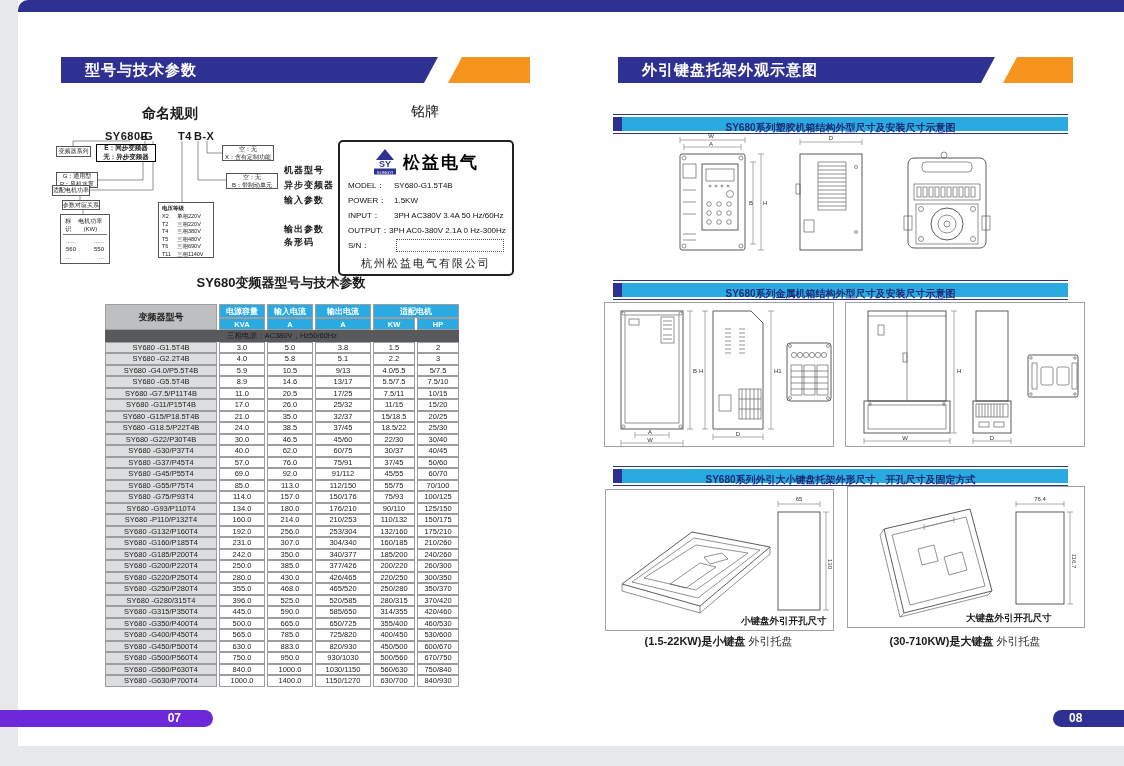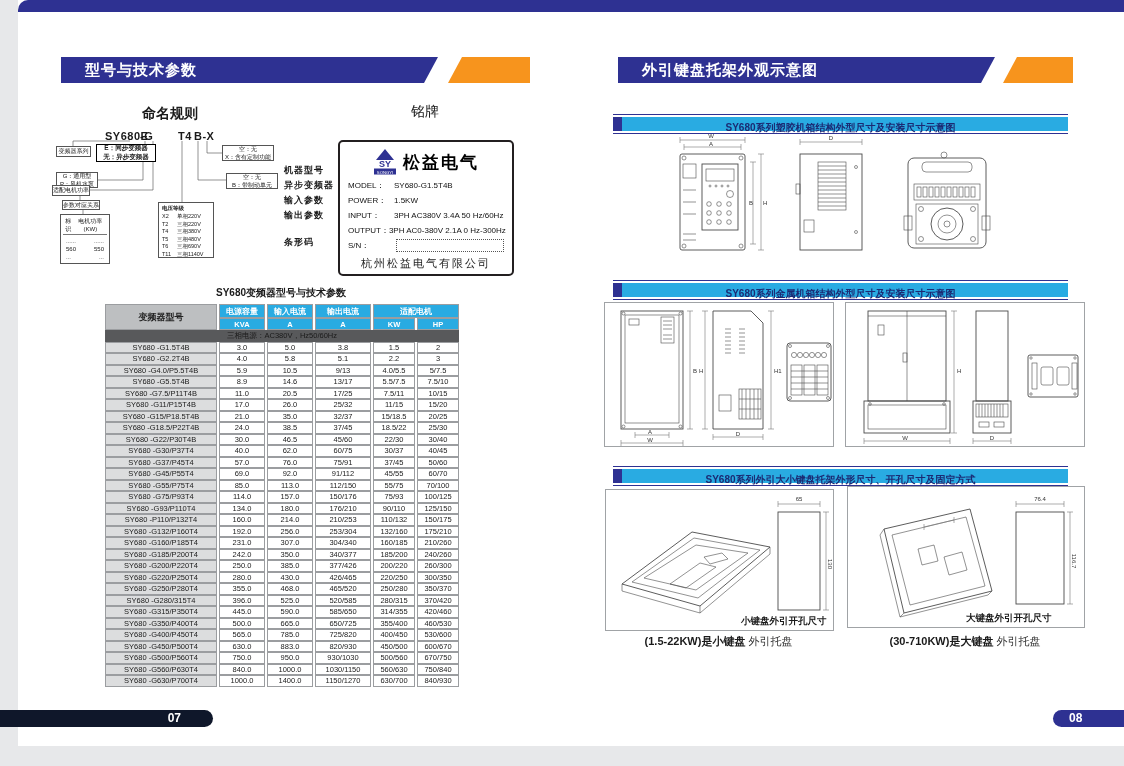--- a/index.html
+++ b/index.html
@@ -50,33 +50,33 @@
   .np-outside{position:absolute;left:284px;width:50px;font-size:9px;font-weight:bold;letter-spacing:1px;}
   .plate{position:absolute;left:338px;top:140px;width:176px;height:136px;border:2px solid #231F20;border-radius:5px;background:#fff;box-sizing:border-box;padding:4px 8px 2px 8px;}
   .plate-logo-row{display:flex;align-items:center;justify-content:center;gap:6px;height:32px;}
   .plate-brand{font-size:17px;font-weight:bold;letter-spacing:2px;color:#000;}
   .plate-row{display:flex;align-items:center;height:15px;font-family:Liberation Sans, sans-serif;font-size:8px;color:#111;white-space:nowrap;}
   .plate-row .lbl{width:46px;display:inline-block;}
   .sn-box{display:inline-block;width:106px;height:11px;border:1px dotted #555;margin-left:2px;}
   .plate-company{text-align:center;font-size:11px;font-weight:normal;letter-spacing:2px;margin-top:3px;}
 
   
-  .tbl-title{position:absolute;left:103px;top:286px;width:356px;text-align:center;font-size:10px;font-weight:bold;}
+  .tbl-title{position:absolute;left:103px;top:274px;width:356px;text-align:center;font-size:13px;font-weight:bold;}
   table.spec{position:absolute;left:103px;top:304px;width:356px;border-collapse:separate;border-spacing:2px 0;table-layout:fixed;}
   table.spec th,table.spec td{border:1px solid #9B9DA0;padding:0;text-align:center;overflow:hidden;white-space:nowrap;}
   table.spec th{font-weight:bold;}
   th.modelh{background:#BDBFC1;color:#222;font-size:9px;}
   th.cy{background:#29ABE2;color:#fff;font-size:8px;height:12px;}
   th.cys{background:#29ABE2;color:#fff;font-size:7.5px;height:10px;}
   tr.dark td{background:#58595B;color:#5BC6EA;font-size:6.5px;height:9px;border-color:#58595B;}
   td.model{background:#DCDDDE;}
   table.spec tbody td{font-size:7.5px;height:9.5px;color:#1a1a1a;line-height:1;}
 
   
-  .pill-left{position:absolute;left:0;top:710px;width:213px;height:17px;background:#0f172a;border-radius:0 9px 9px 0;
+  .pill-left{position:absolute;left:0;top:710px;width:213px;height:17px;background:#6d28d9;border-radius:0 9px 9px 0;
              color:#fff;font-size:12px;font-weight:bold;line-height:17px;text-align:right;padding-right:32px;box-sizing:border-box;}
   .pill-right{position:absolute;left:1053px;top:710px;width:71px;height:17px;background:#2E3192;border-radius:9px 0 0 9px;
              color:#fff;font-size:12px;font-weight:bold;line-height:17px;padding-left:16px;box-sizing:border-box;}
 
   
   .dbox{position:absolute;border:1px solid #A0A3A6;background:#fff;}
   .cutlabel{position:absolute;font-size:9.5px;font-weight:bold;white-space:nowrap;}
   .caption{position:absolute;height:14px;text-align:center;font-size:11px;white-space:nowrap;}
   .caption b{font-weight:bold;}
   .caption span.rest{font-weight:normal;color:#333;}
@@ -181,21 +181,21 @@
   </div>
   <div class="nbox" style="left:186px;top:49px;width:52px;height:16px;">
     <div>空：无</div>
     <div>B：带制动单元</div>
   </div>
 </div>
 
 <div class="np-outside" style="top:164px;">机器型号</div>
 <div class="np-outside" style="top:179px;">异步变频器</div>
 <div class="np-outside" style="top:194px;">输入参数</div>
-<div class="np-outside" style="top:209px;">输出参数</div>
+<div class="np-outside" style="top:223px;">输出参数</div>
 <div class="np-outside" style="top:224px;margin-top:12px;">条形码</div>
 
 <div class="plate">
   <div class="plate-logo-row">
     <svg width="24" height="26" viewBox="0 0 24 26">
       <polygon points="12,0 21,11 3,11" fill="#2E3192"></polygon>
       <text x="12" y="18" text-anchor="middle" font-size="9" font-weight="bold" fill="#2E3192">SY</text>
       <rect x="1" y="19.5" width="22" height="6" fill="#2E3192"></rect>
       <text x="12" y="24.5" text-anchor="middle" font-size="4.2" fill="#ffffff">SONGYI</text>
     </svg>

